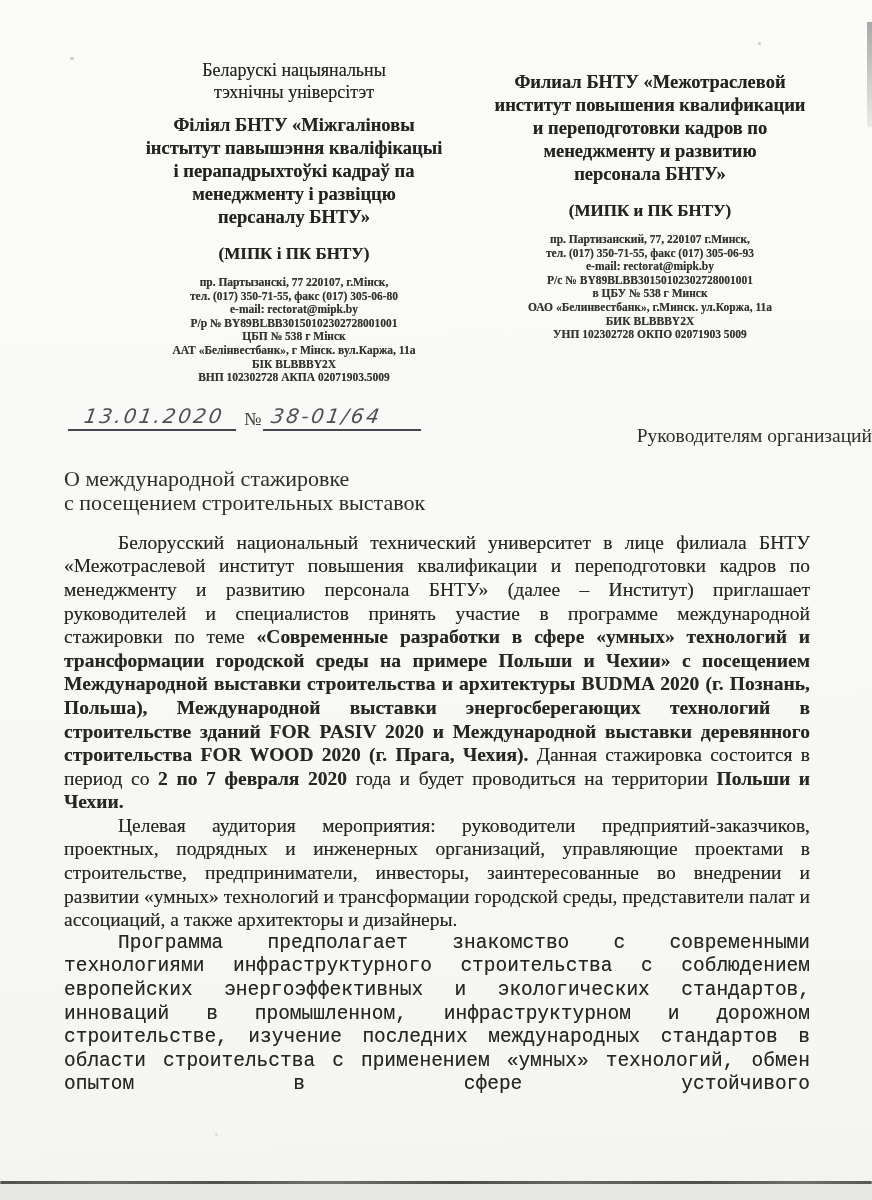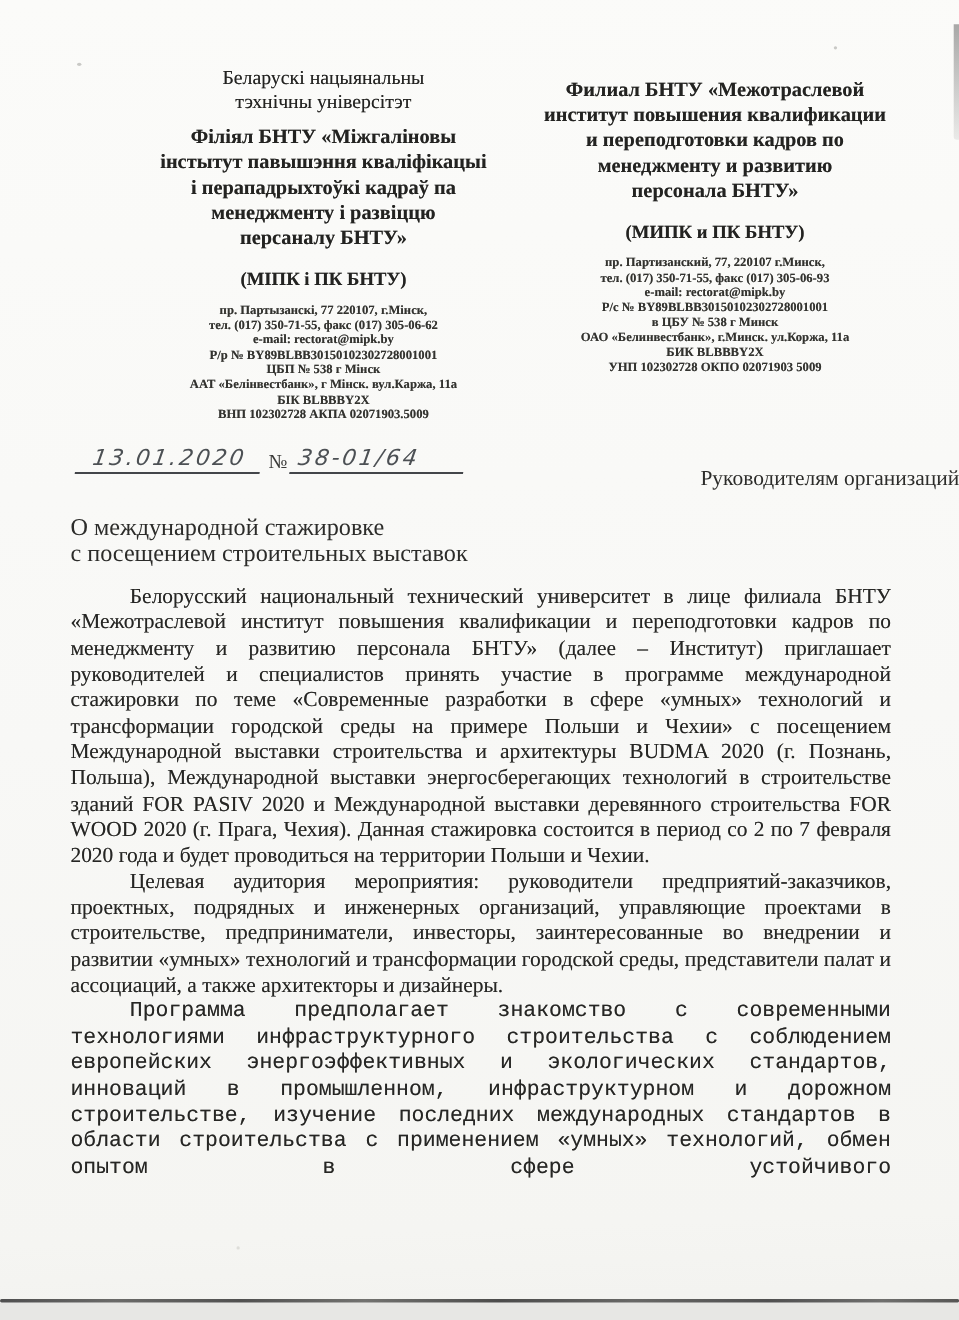--- a/index.html
+++ b/index.html
@@ -110,21 +110,21 @@
     font-size: 19.5px;
     line-height: 23.6px;
     text-align: justify;
     color: #262624;
     text-shadow: 0 0 0.4px rgba(38,38,36,0.5);
   }
   .body-text p {
     margin: 0;
     text-indent: 54px;
   }
-  .body-text .b { font-weight: normal; }
+  .body-text .b { font-weight: bold; }
   .p-cut { text-align-last: justify; font-family: Liberation Mono, monospace; }
   
   .bottom-edge-line {
     position: absolute;
     left: 0; right: 0; top: 1181px;
     height: 3px;
     background: linear-gradient(90deg,
       #4f4f4f 0%, #6a6a68 12%, #515150 25%, #72726f 38%,
       #4c4c4b 52%, #686866 66%, #505050 80%, #6f6f6d 92%, #565654 100%);
     border-radius: 2px;
@@ -161,21 +161,21 @@
     <div class="lh-col">
       <div class="lh-university">Беларускі нацыянальны
 тэхнічны універсітэт</div>
       <div class="lh-institute">Філіял БНТУ «Міжгаліновы
 інстытут павышэння кваліфікацыі
 і перападрыхтоўкі кадраў па
 менеджменту і  развіццю
 персаналу БНТУ»</div>
       <div class="lh-abbr">(МІПК і ПК БНТУ)</div>
       <div class="lh-contacts">пр. Партызанскі, 77  220107, г.Мінск,
-тел. (017) 350-71-55, факс (017) 305-06-62
+тел. (017) 350-71-55, факс (017) 305-06-80
 e-mail: rectorat@mipk.by
 Р/р  №  BY89BLBB30150102302728001001
 ЦБП  № 538  г  Мінск
 ААТ «Белінвестбанк», г Мінск. вул.Каржа, 11а
 БІК BLBBBY2X
 ВНП 102302728   АКПА 02071903.5009</div>
     </div>
     <div class="lh-col">
       <div class="lh-institute">Филиал БНТУ «Межотраслевой
 институт повышения квалификации

